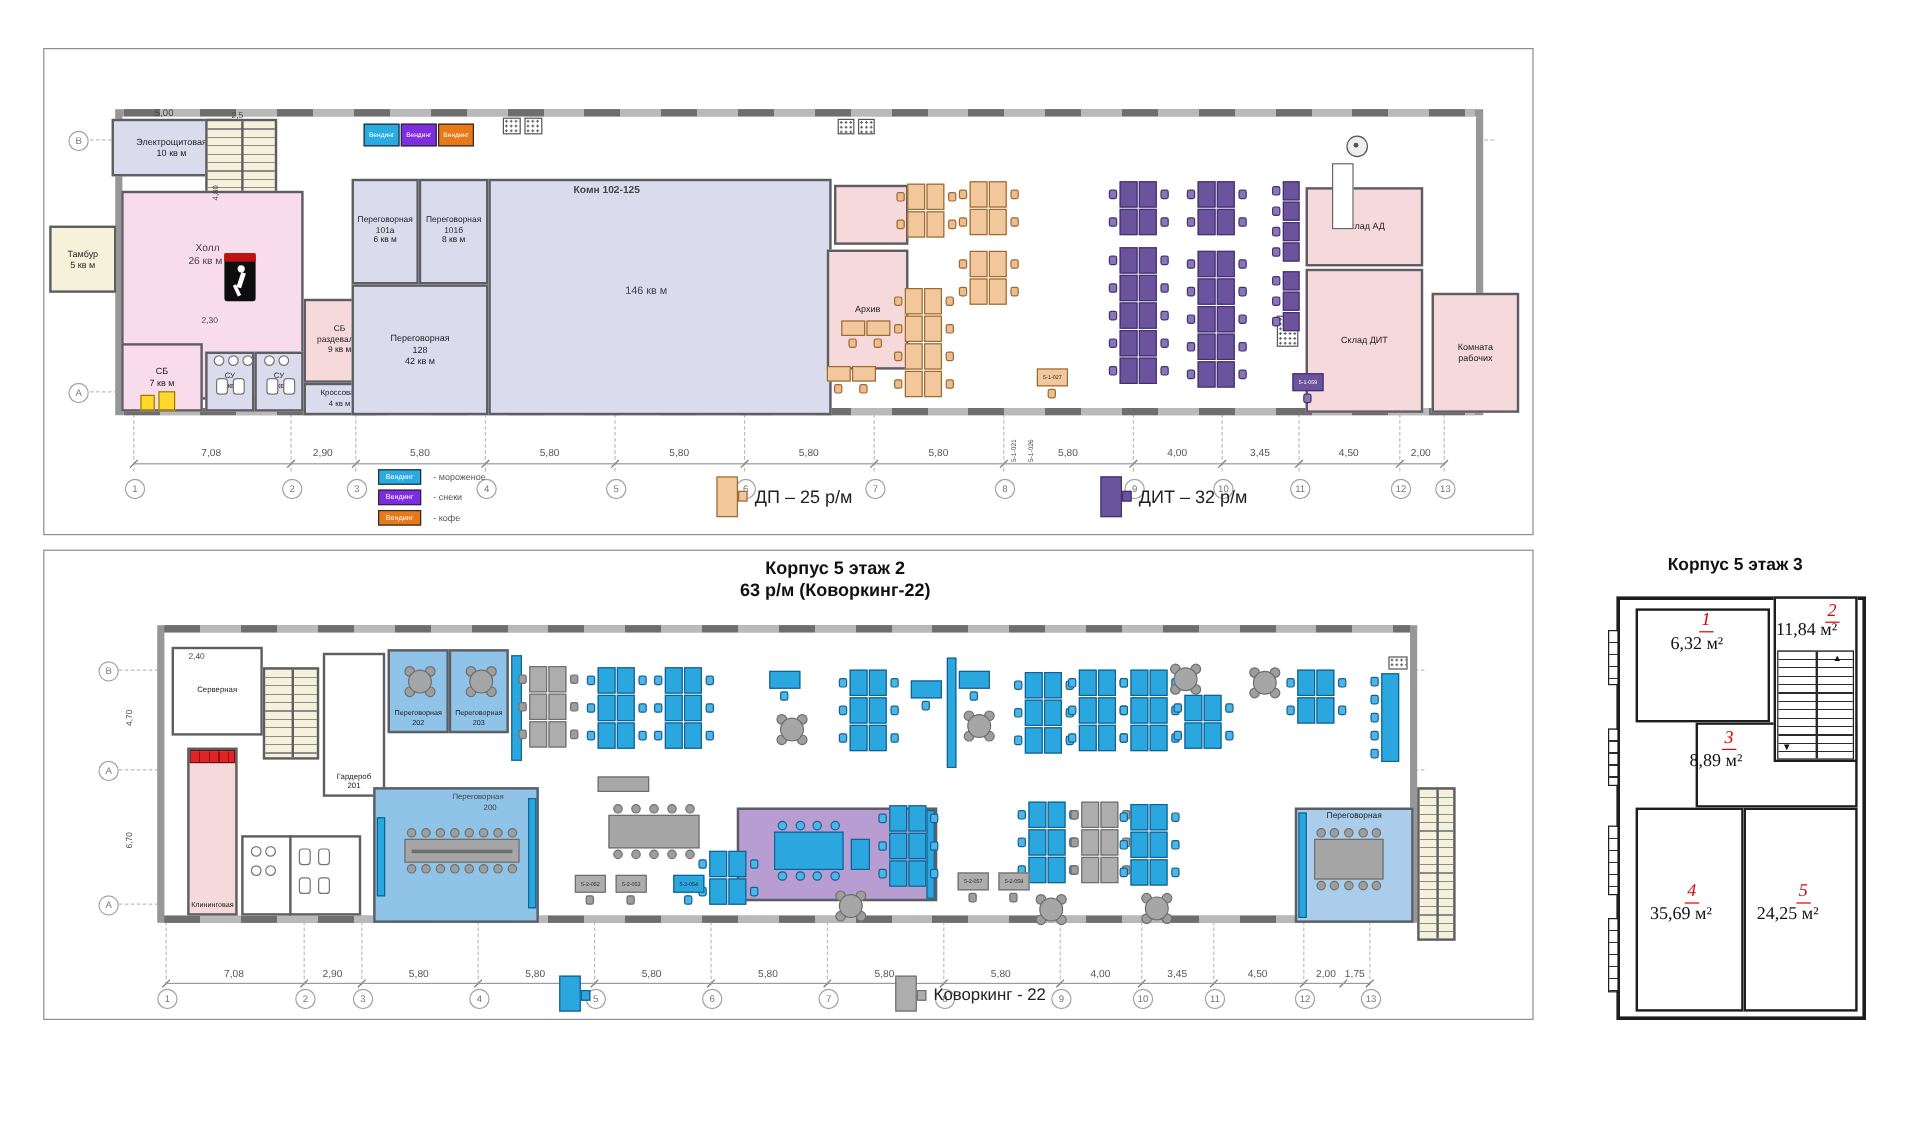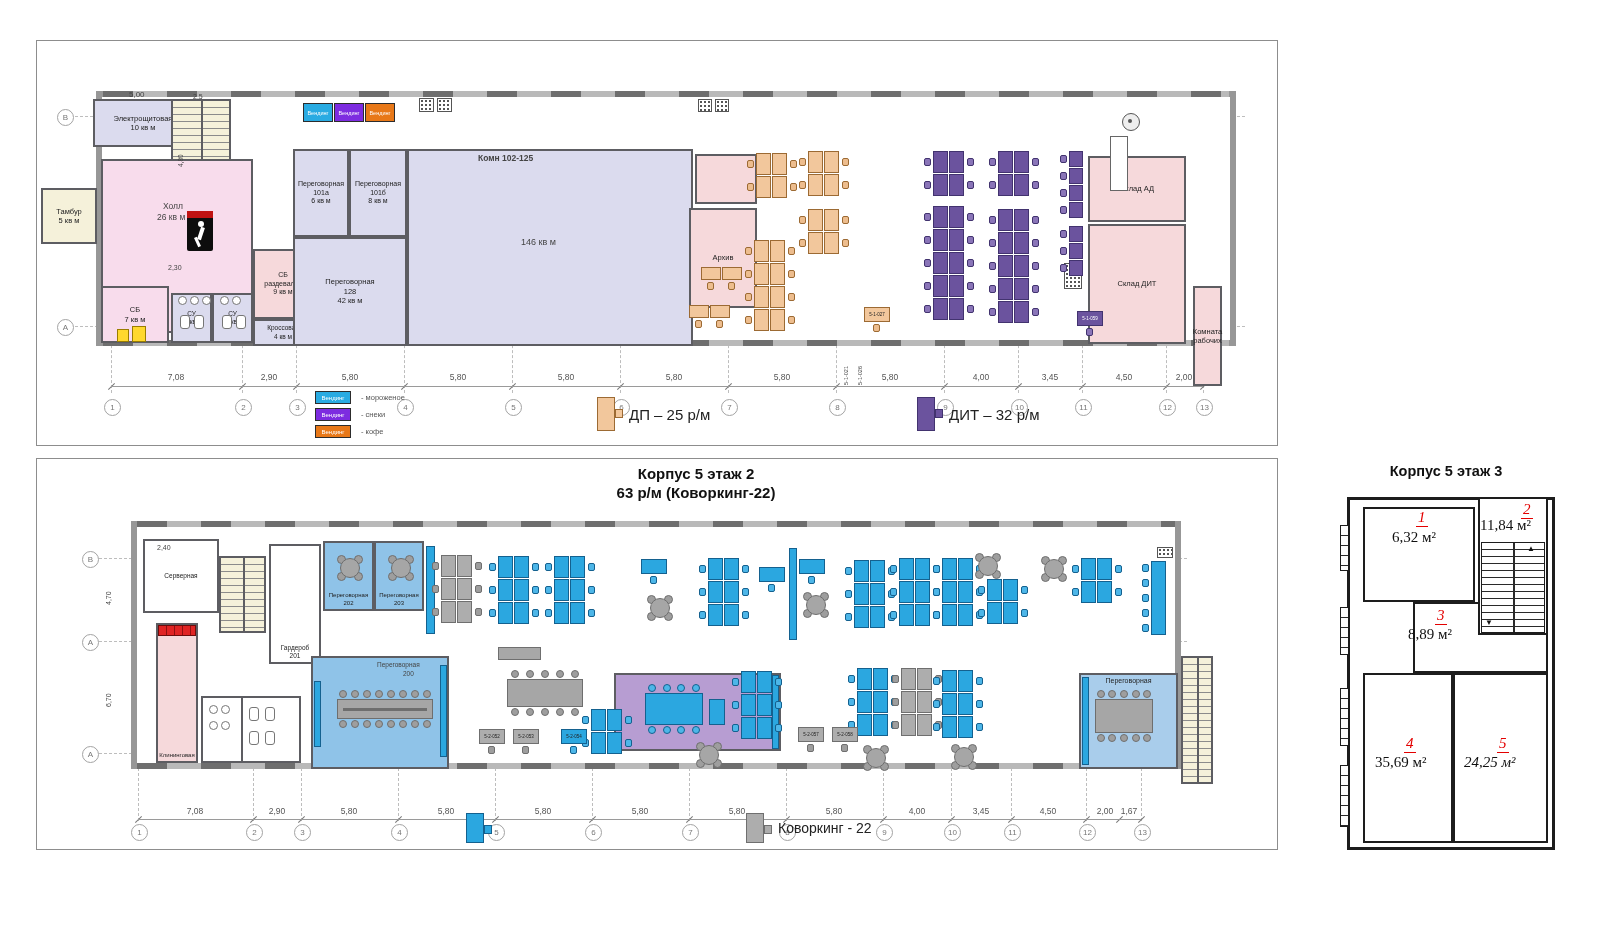--- a/index.html
+++ b/index.html
@@ -216,21 +216,21 @@
         <div class="room f-pink" style="position: absolute; left: 1051px; top: 115px; width: 98px; height: 66px;">
           <div class="rlabel">
             <div>Склад АД</div>
           </div>
         </div>
         <div class="room f-pink" style="position: absolute; left: 1051px; top: 183px; width: 98px; height: 120px;">
           <div class="rlabel">
             <div>Склад ДИТ</div>
           </div>
         </div>
-        <div class="room f-pink" style="position: absolute; left: 1156px; top: 203px; width: 29px; height: 100px; margin-top: 42px;">
+        <div class="room f-pink" style="position: absolute; left: 1156px; top: 203px; width: 73px; height: 100px;">
           <div class="rlabel">
             <div>Комната</div>
             <div>рабочих</div>
           </div>
         </div>
         <div class="vend" style="position: absolute; left: 266px; top: 62px; background: rgb(41, 171, 226);">Вендинг</div>
         <div class="vend" style="position: absolute; left: 297px; top: 62px; background: rgb(125, 44, 224);">Вендинг</div>
         <div class="vend" style="position: absolute; left: 328px; top: 62px; background: rgb(232, 120, 24);">Вендинг</div>
         <div class="dots" style="position: absolute; left: 382px; top: 57px; width: 15px; height: 14px;"></div>
         <div class="dots" style="position: absolute; left: 400px; top: 57px; width: 15px; height: 14px;"></div>
@@ -507,21 +507,21 @@
         <div class="dimtxt" style="position: absolute; left: 312px; top: 347px;">5,80</div>
         <div class="dimtxt" style="position: absolute; left: 409px; top: 347px;">5,80</div>
         <div class="dimtxt" style="position: absolute; left: 506px; top: 347px;">5,80</div>
         <div class="dimtxt" style="position: absolute; left: 603px; top: 347px;">5,80</div>
         <div class="dimtxt" style="position: absolute; left: 700px; top: 347px;">5,80</div>
         <div class="dimtxt" style="position: absolute; left: 797px; top: 347px;">5,80</div>
         <div class="dimtxt" style="position: absolute; left: 880px; top: 347px;">4,00</div>
         <div class="dimtxt" style="position: absolute; left: 944px; top: 347px;">3,45</div>
         <div class="dimtxt" style="position: absolute; left: 1011px; top: 347px;">4,50</div>
         <div class="dimtxt" style="position: absolute; left: 1068px; top: 347px;">2,00</div>
-        <div class="dimtxt" style="position: absolute; left: 1092px; top: 347px;">1,67</div>
+        <div class="dimtxt" style="position: absolute; left: 1092px; top: 347px;">1,75</div>
         <div class="txt vert" style="position: absolute; left: 68px; top: 146px; font-size: 7px;">4,70</div>
         <div class="txt vert" style="position: absolute; left: 68px; top: 248px; font-size: 7px;">6,70</div>
         <div class="chev" style="position: absolute; left: 430px; top: 70px; width: 170px; height: 238px;"></div>
         <div class="chev" style="position: absolute; left: 555px; top: 70px; width: 85px; height: 238px;"></div>
         <div class="bld" style="position: absolute; left: 94px; top: 62px; width: 1050px; height: 248px;"></div>
         <div class="ws" style="position: absolute; left: 100px; top: 62px; width: 1038px;"></div>
         <div class="ws" style="position: absolute; left: 100px; top: 304px; width: 1038px;"></div>
         <div class="room f-white" style="position: absolute; left: 106px; top: 80px; width: 76px; height: 74px;">
           <div class="rlabel" style="font-size: 6.5px;">
             <div>Серверная</div>
@@ -967,17 +967,17 @@
         <div class="win3" style="position: absolute; left: 10px; top: 307px; height: 62px;"></div>
         <div class="rnum" style="position: absolute; left: 86px; top: 52px;">1</div>
         <div class="rarea" style="position: absolute; left: 62px; top: 71px;">6,32 м²</div>
         <div class="rnum" style="position: absolute; left: 191px; top: 44px;">2</div>
         <div class="rarea" style="position: absolute; left: 150px; top: 59px;">11,84 м²</div>
         <div class="rnum" style="position: absolute; left: 105px; top: 150px;">3</div>
         <div class="rarea" style="position: absolute; left: 78px; top: 168px;">8,89 м²</div>
         <div class="rnum" style="position: absolute; left: 74px; top: 278px;">4</div>
         <div class="rarea" style="position: absolute; left: 45px; top: 296px;">35,69 м²</div>
         <div class="rnum" style="position: absolute; left: 167px; top: 278px;">5</div>
-        <div class="rarea" style="position: absolute; left: 134px; top: 296px; font-style: italic;">24,25 м²</div>
+        <div class="rarea" style="position: absolute; left: 134px; top: 296px;">24,25 м²</div>
       </div>
   </div>
 
 </div>
 
 </body></html>

